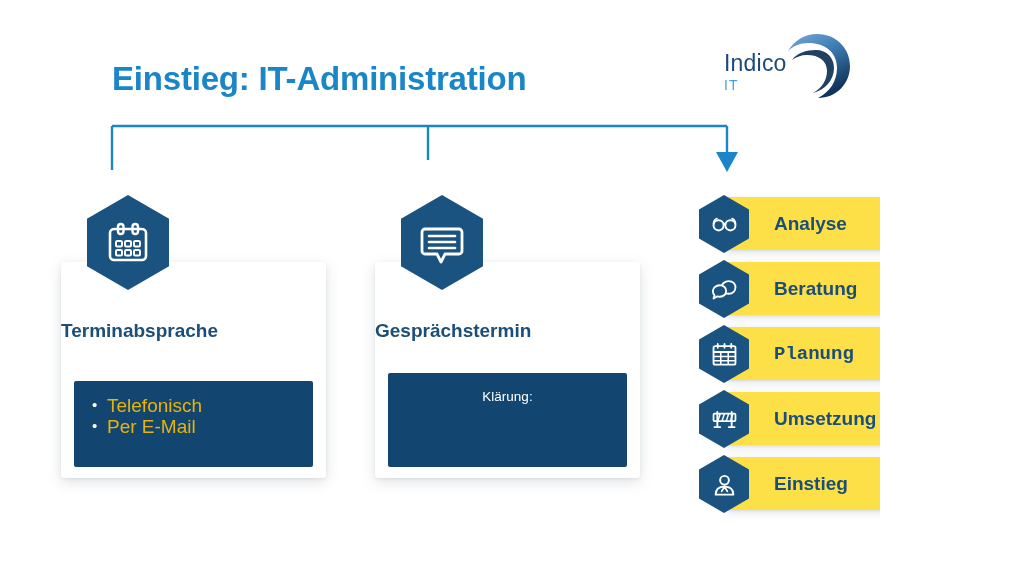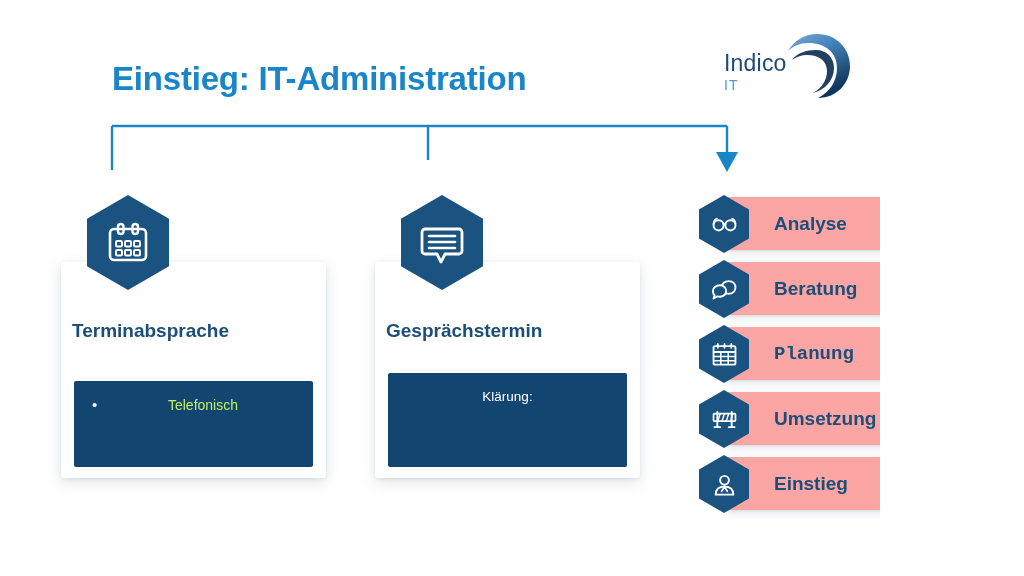--- a/index.html
+++ b/index.html
@@ -82,21 +82,21 @@
     width: 265px;
     background: #ffffff;
     border-radius: 3px;
     box-shadow: 0 4px 14px rgba(80,95,110,0.18), 0 1px 3px rgba(80,95,110,0.10);
   }
   .card.c1 { left: 61px; top: 262px; height: 216px; }
   .card.c2 { left: 375px; top: 262px; height: 216px; }
 
   .card-title {
     position: absolute;
-    left: 11px;
+    left: 0;
     top: 58px;
     font-size: 19px;
     font-weight: bold;
     color: #1b4e78;
     white-space: nowrap;
   }
   .card-box {
     position: absolute;
     left: 13px;
     right: 13px;
@@ -115,27 +115,26 @@
     line-height: 19px;
     margin: 0 0 2px 0;
     text-align: center;
   }
   .box-list {
     list-style: none;
     margin: 0;
     padding: 0;
   }
   .box-list li {
-    color: #bef264;
-    font-size: 14px;
+    color: #eab308;
+    font-size: 19px;
     line-height: 21px;
     padding-left: 19px;
     position: relative;
     white-space: nowrap;
-    text-align: center;
   }
   .box-list li::before {
     content: "\2022";
     position: absolute;
     left: 4px;
     top: -1px;
     font-size: 15px;
     color: #ffffff;
   }
 
@@ -155,21 +154,21 @@
   .card.c1 .hex.big { left: 26px; top: -67px; }
   .card.c2 .hex.big { left: 26px; top: -67px; }
   .hex.big svg { width: 44px; height: 44px; }
 
   
   .stack-row {
     position: absolute;
     left: 726px;
     width: 236px;
     height: 53px;
-    background: #fca5a5;
+    background: #fde047;
     border-radius: 2px;
     box-shadow: 0 3px 9px rgba(80,95,110,0.17), 0 1px 2px rgba(80,95,110,0.10);
     display: flex;
     align-items: center;
   }
   .stack-row .row-label {
     margin-left: 48px;
     font-size: 19px;
     font-weight: bold;
     color: #1b4e78;
@@ -226,20 +225,21 @@
         <rect x="28" y="20" width="6" height="5.5" rx="1.3" fill="none" stroke="#ffffff" stroke-width="2"></rect>
         <rect x="10" y="29" width="6" height="5.5" rx="1.3" fill="none" stroke="#ffffff" stroke-width="2"></rect>
         <rect x="19" y="29" width="6" height="5.5" rx="1.3" fill="none" stroke="#ffffff" stroke-width="2"></rect>
         <rect x="28" y="29" width="6" height="5.5" rx="1.3" fill="none" stroke="#ffffff" stroke-width="2"></rect>
       </svg>
     </div>
     <div class="card-title">Terminabsprache</div>
     <div class="card-box">
       <ul class="box-list">
         <li>Telefonisch</li>
+        <li>Per E-Mail</li>
       </ul>
     </div>
   </div>
 
   <div class="card c2">
     <div class="hex big">
       <svg viewBox="0 0 44 44">
         <path d="M5,8 H39 A3,3 0 0 1 42,11 V30 A3,3 0 0 1 39,33 H25 L21,41 L17,33 H5 A3,3 0 0 1 2,30 V11 A3,3 0 0 1 5,8 Z" fill="none" stroke="#ffffff" stroke-width="2.8" stroke-linejoin="round"></path>
         <line x1="9" y1="15" x2="35" y2="15" stroke="#ffffff" stroke-width="2.6" stroke-linecap="round"></line>
         <line x1="9" y1="21" x2="35" y2="21" stroke="#ffffff" stroke-width="2.6" stroke-linecap="round"></line>

